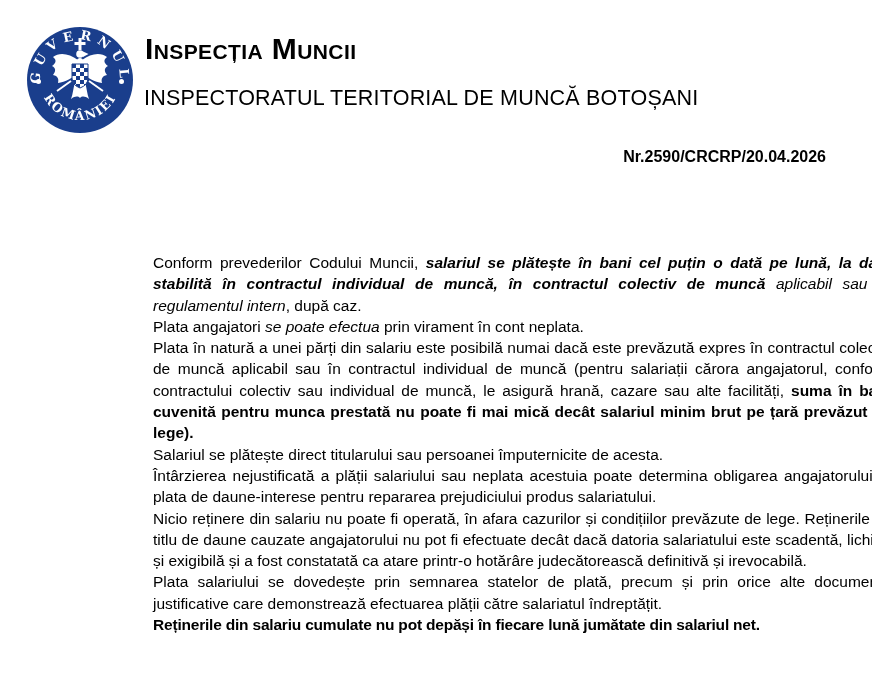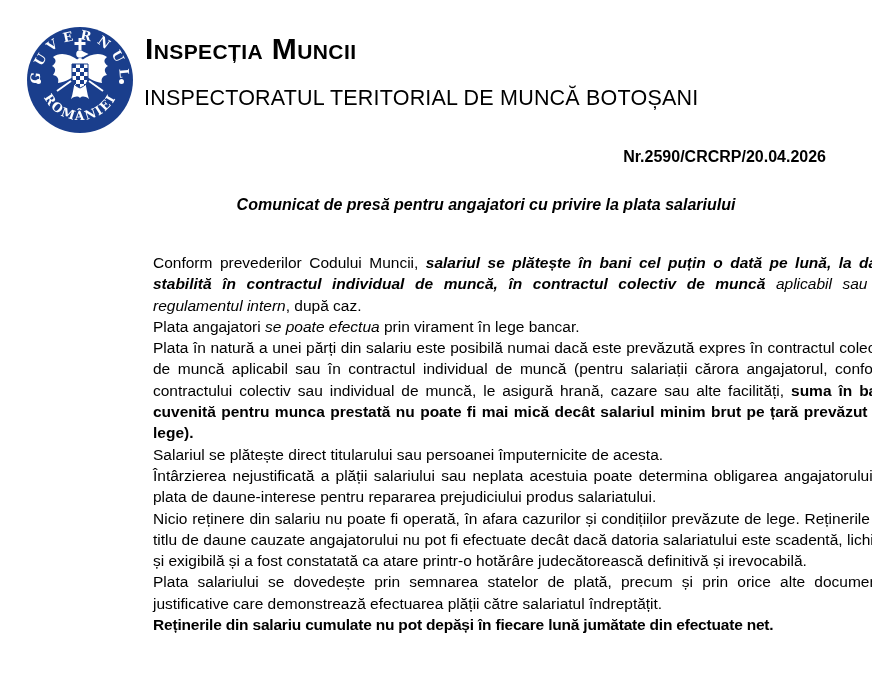--- a/index.html
+++ b/index.html
@@ -88,26 +88,25 @@
               <rect x="4" y="4" width="4" height="4"></rect>
           </g>
         </g>
       </g>
     </svg>
   </div>
 
   <div class="agency">Inspecția Muncii</div>
   <div class="office">INSPECTORATUL TERITORIAL DE MUNCĂ BOTOȘANI</div>
   <div class="ref">Nr.2590/CRCRP/20.04.2026</div>
-  <div class="title">Comunicat de presă pentru angajatori cu privire la plata salariului</div>
 
   <div class="body-block">
       <p class="para"><span class="run-regular">Conform prevederilor Codului Muncii, </span><span class="run-bolditalic">salariul se plătește în bani cel puțin o dată pe lună, la data stabilită în contractul individual de muncă, în contractul colectiv de muncă </span><span class="run-italic">aplicabil sau în regulamentul intern</span><span class="run-regular">, după caz.</span></p>
-      <p class="para"><span class="run-regular">Plata angajatori </span><span class="run-italic">se poate efectua </span><span class="run-regular">prin virament în lege bancar.</span></p>
+      <p class="para"><span class="run-regular">Plata angajatori </span><span class="run-italic">se poate efectua </span><span class="run-regular">prin virament în cont neplata.</span></p>
       <p class="para"><span class="run-regular">Plata în natură a unei părți din salariu este posibilă numai dacă este prevăzută expres în contractul colectiv de muncă aplicabil sau în contractul individual de muncă (pentru salariații cărora angajatorul, conform contractului colectiv sau individual de muncă, le asigură hrană, cazare sau alte facilități, </span><span class="run-bold">suma în bani cuvenită pentru munca prestată nu poate fi mai mică decât salariul minim brut pe țară prevăzut de lege).</span></p>
       <p class="para"><span class="run-regular">Salariul se plătește direct titularului sau persoanei împuternicite de acesta.</span></p>
       <p class="para"><span class="run-regular">Întârzierea nejustificată a plății salariului sau neplata acestuia poate determina obligarea angajatorului la plata de daune-interese pentru repararea prejudiciului produs salariatului.</span></p>
       <p class="para"><span class="run-regular">Nicio reținere din salariu nu poate fi operată, în afara cazurilor și condițiilor prevăzute de lege. Reținerile cu titlu de daune cauzate angajatorului nu pot fi efectuate decât dacă datoria salariatului este scadentă, lichidă și exigibilă și a fost constatată ca atare printr-o hotărâre judecătorească definitivă și irevocabilă.</span></p>
       <p class="para"><span class="run-regular">Plata salariului se dovedește prin semnarea statelor de plată, precum și prin orice alte documente justificative care demonstrează efectuarea plății către salariatul îndreptățit.</span></p>
-      <p class="para"><span class="run-bold">Reținerile din salariu cumulate nu pot depăși în fiecare lună jumătate din efectuate net.</span></p>
+      <p class="para"><span class="run-bold">Reținerile din salariu cumulate nu pot depăși în fiecare lună jumătate din salariul net.</span></p>
     </div>
 
 </div>
 
 </body></html>

